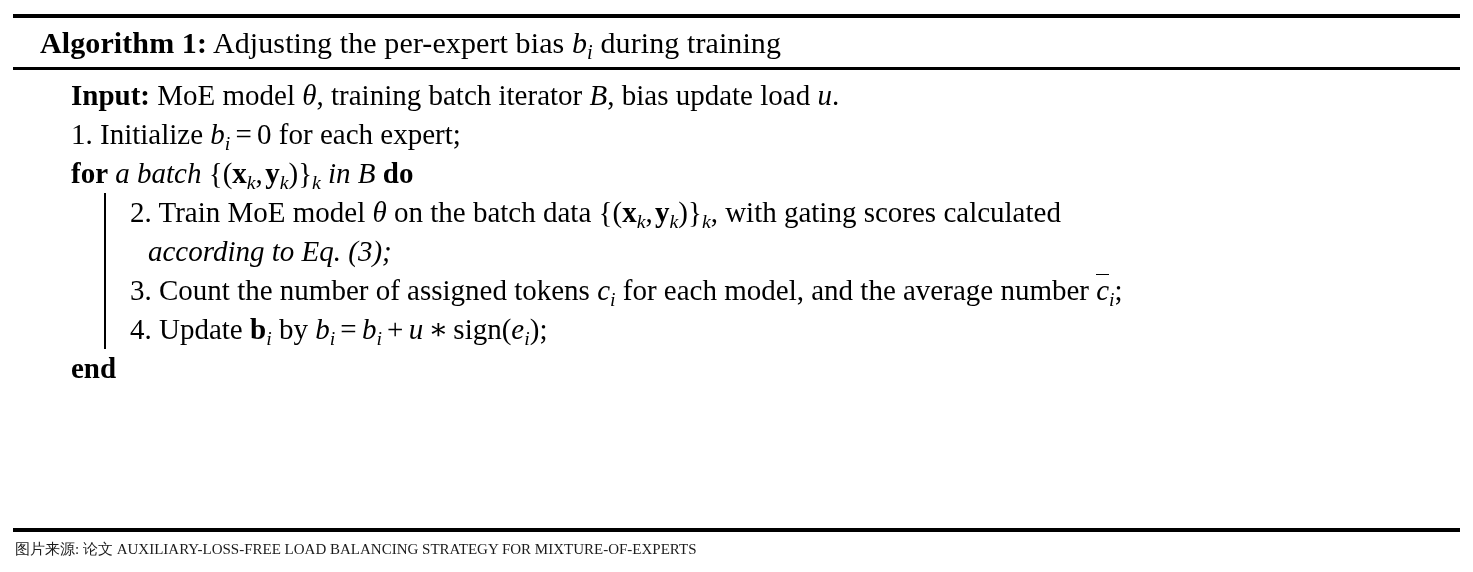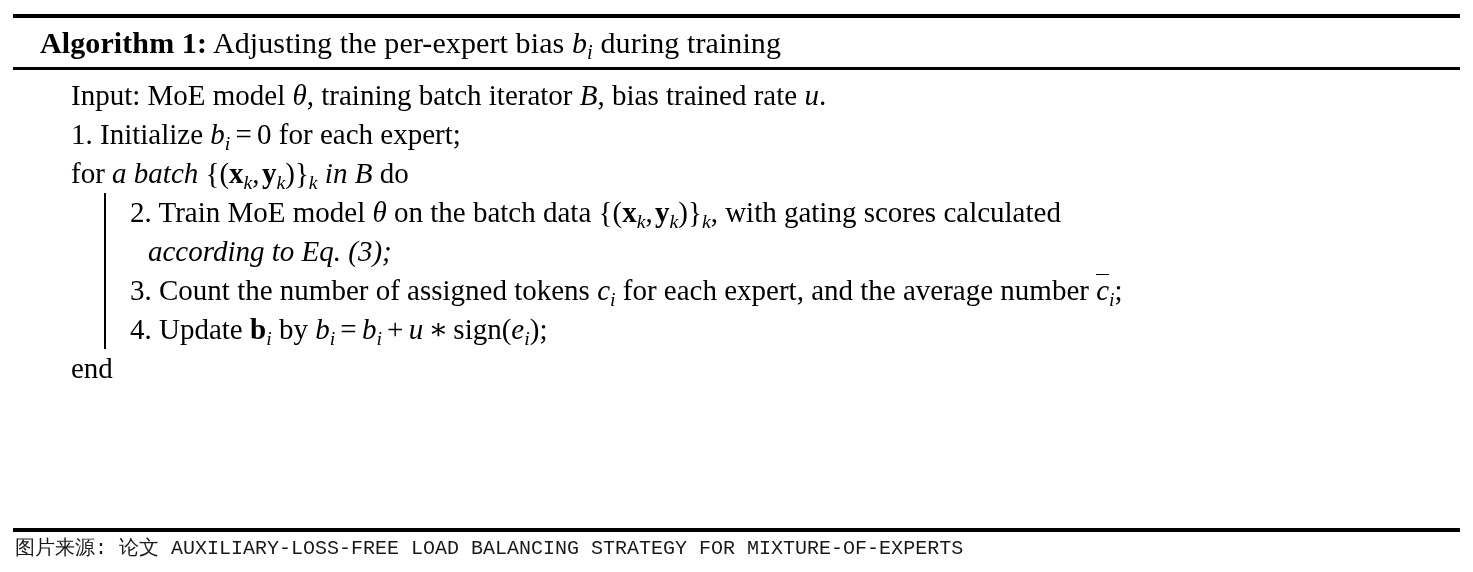--- a/index.html
+++ b/index.html
@@ -61,21 +61,21 @@
   .line {
     font-size: 29px;
     line-height: 39px;
     white-space: nowrap;
     position: relative;
   }
   .line.ind0 { padding-left: 58px; }
   .line.ind1 { padding-left: 117px; }
   .line.ind1b { padding-left: 135px; font-style: italic; }
 
-  .kw  { font-weight: normal; }
+  .kw  { font-weight: bold; }
   .it  { font-style: italic; }
 
   
   .mi {
     font-family: "Liberation Serif", "DejaVu Serif", serif;
     font-style: italic;
   }
   .mup {
     font-family: "Liberation Serif", "DejaVu Serif", serif;
     font-style: normal;
@@ -117,22 +117,22 @@
     left: 13px;
     top: 528px;
     width: 1447px;
     height: 4px;
     background: #000000;
   }
   .caption {
     position: absolute;
     left: 15px;
     top: 537px;
-    font-family: Liberation Mono, monospace;
-    font-size: 20px;
+    font-family: Liberation Serif, serif;
+    font-size: 15px;
     line-height: 24px;
     color: #1a1a1a;
     white-space: nowrap;
   }
 </style>
 </head>
 <body>
 
 <div class="page">
 
@@ -148,21 +148,21 @@
     </div>
 
     <div class="rule-thin"></div>
 
     <div class="alg-body">
 
       <div class="line ind0">
         <span class="kw">Input:</span>
         <span>MoE model</span>
         <span class="mi">θ</span><span>, training batch iterator</span>
-        <span class="mi">B</span><span>, bias trained rate</span>
+        <span class="mi">B</span><span>, bias update load</span>
         <span class="mi">u</span><span>.</span>
       </div>
 
       <div class="line ind0">
         <span>1.</span>
         <span>Initialize</span>
         <span class="mi"><span>b</span><sub class="ms">i</sub></span><span class="mup op">=</span><span class="mup">0</span>
         <span>for each expert;</span>
       </div>
 
@@ -184,21 +184,21 @@
           <span class="mi">θ</span>
           <span>on the batch data</span>
           <span class="mup">{(<span class="mbf">x</span><sub class="ms">k</sub>, <span class="mbf">y</span><sub class="ms">k</sub>)}<sub class="ms">k</sub></span><span>, with gating scores calculated</span>
         </div>
         <div class="line ind1b">according to Eq. (3);</div>
 
         <div class="line ind1">
           <span>3.</span>
           <span>Count the number of assigned tokens</span>
           <span class="mi">c<sub class="ms">i</sub></span>
-          <span>for each expert, and the average number</span>
+          <span>for each model, and the average number</span>
           <span class="mi"><span class="ovl">c</span><sub class="ms">i</sub></span><span>;</span>
         </div>
 
 
         <div class="line ind1">
           <span>4.</span>
           <span>Update</span>
           <span class="mbf"><span>b</span><sub class="ms">i</sub></span>
           <span>by</span>
           <span class="mi">b<sub class="ms">i</sub></span><span class="mup op">=</span><span class="mi">b<sub class="ms">i</sub></span><span class="mup op">+</span><span class="mi">u</span><span class="mup op">∗</span><span class="mup">sign</span><span class="mup">(<span class="mi">e<sub class="ms">i</sub></span>)</span><span>;</span>

